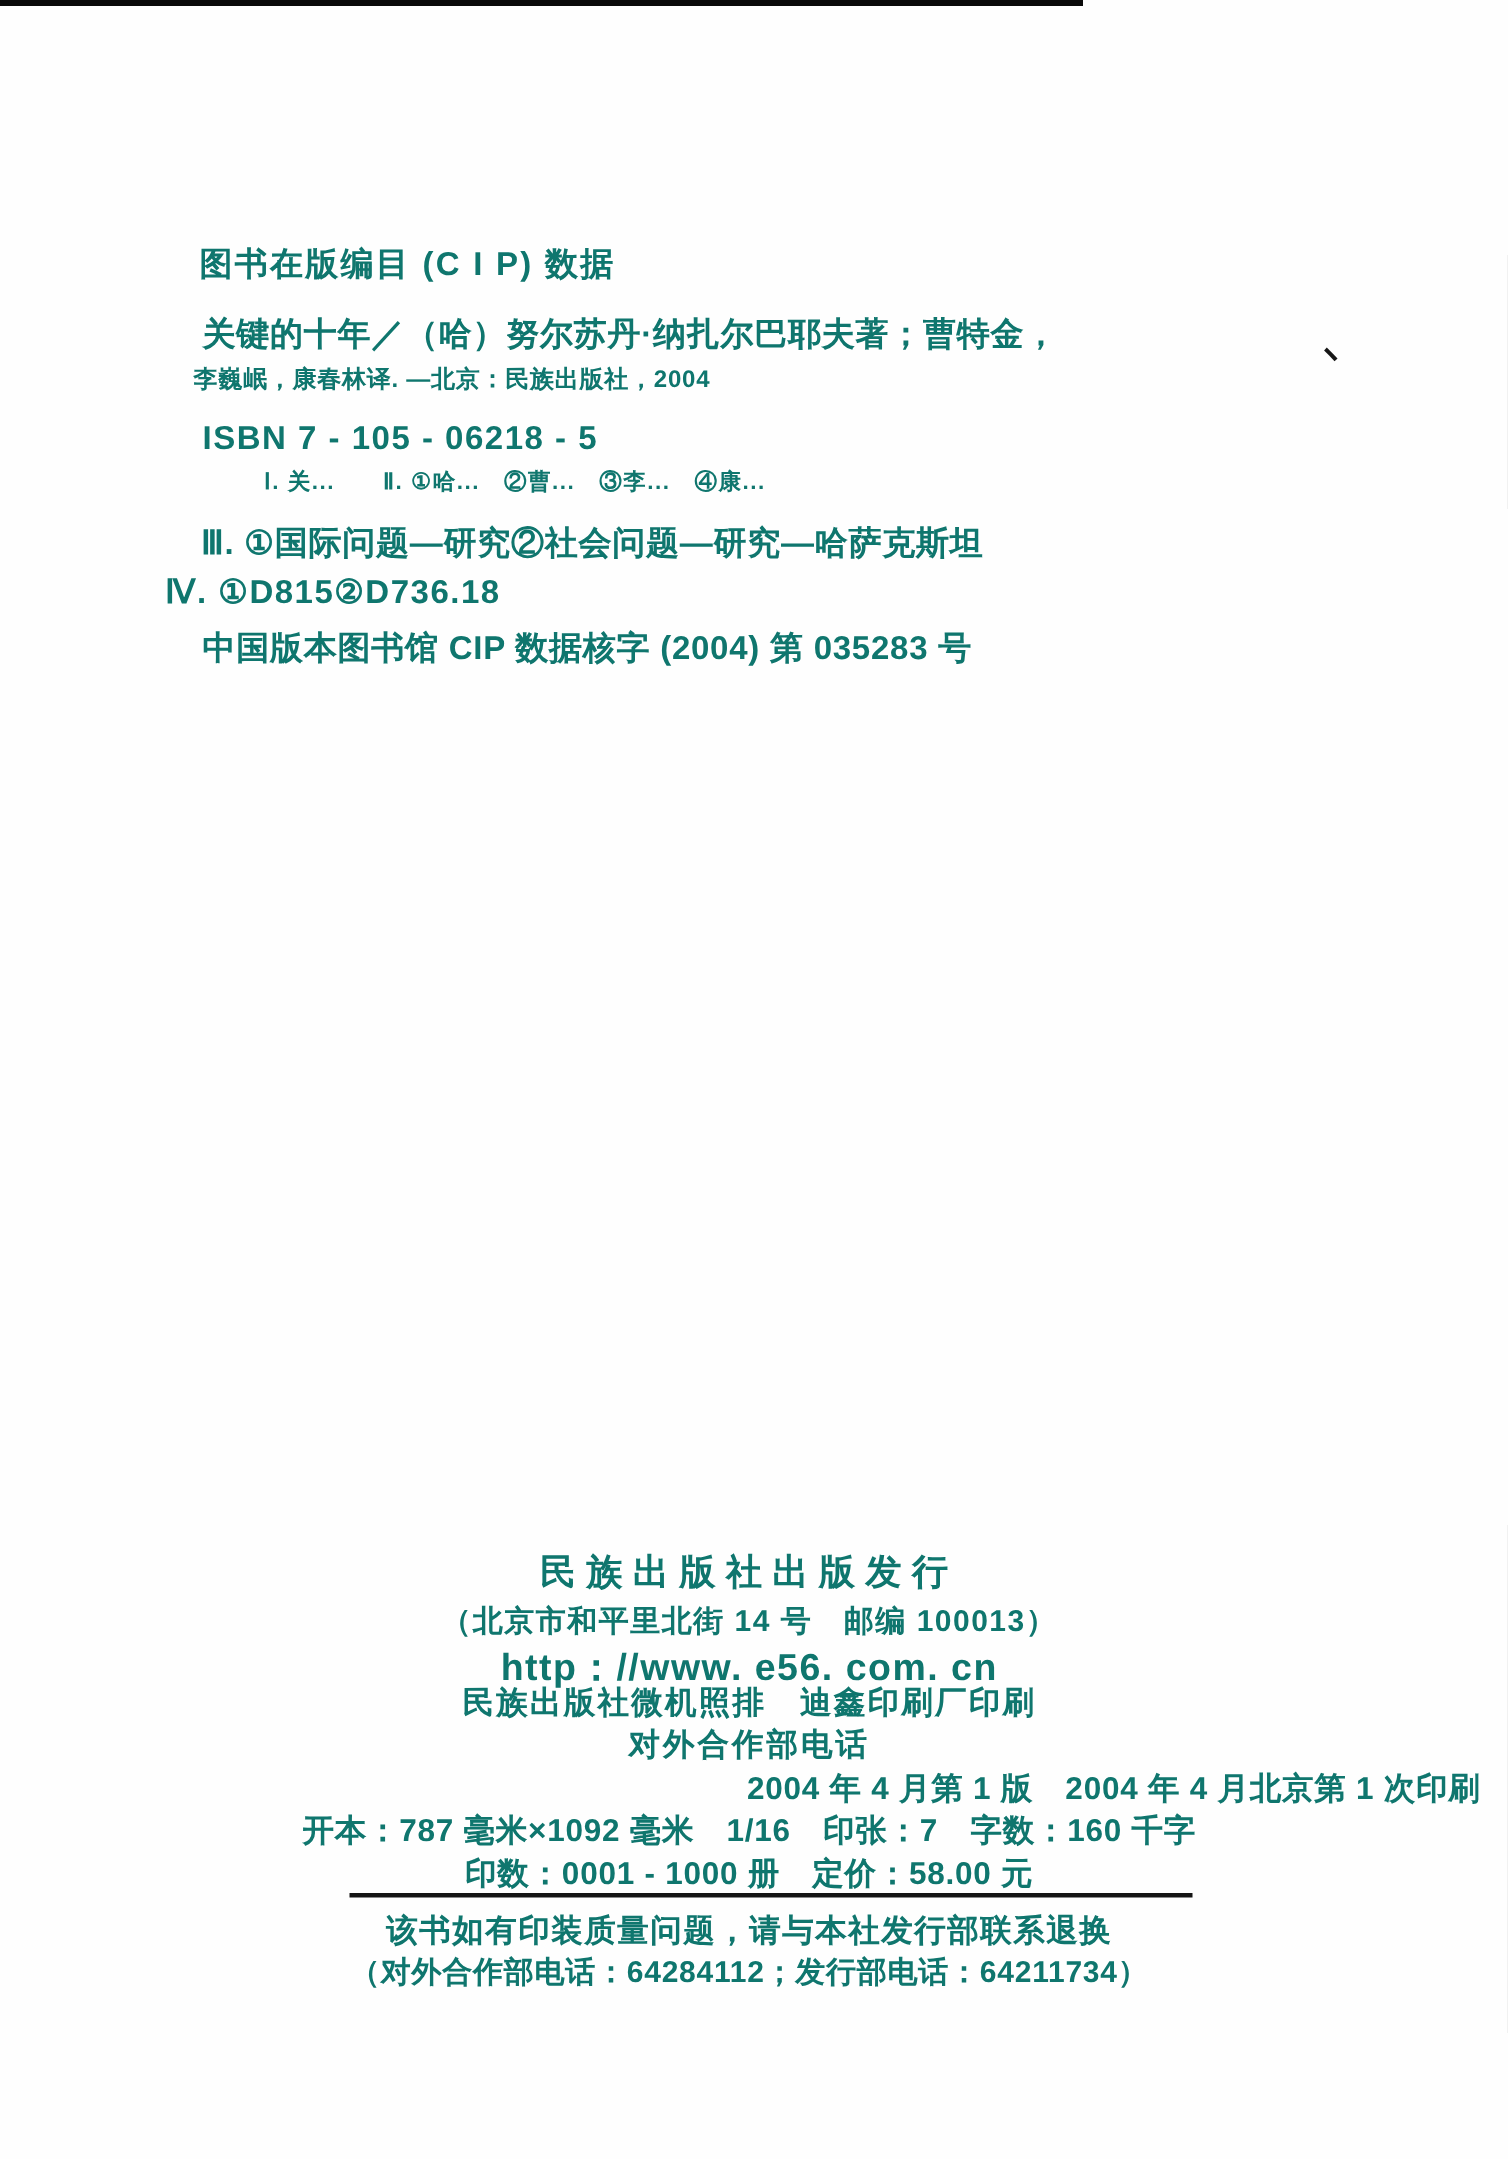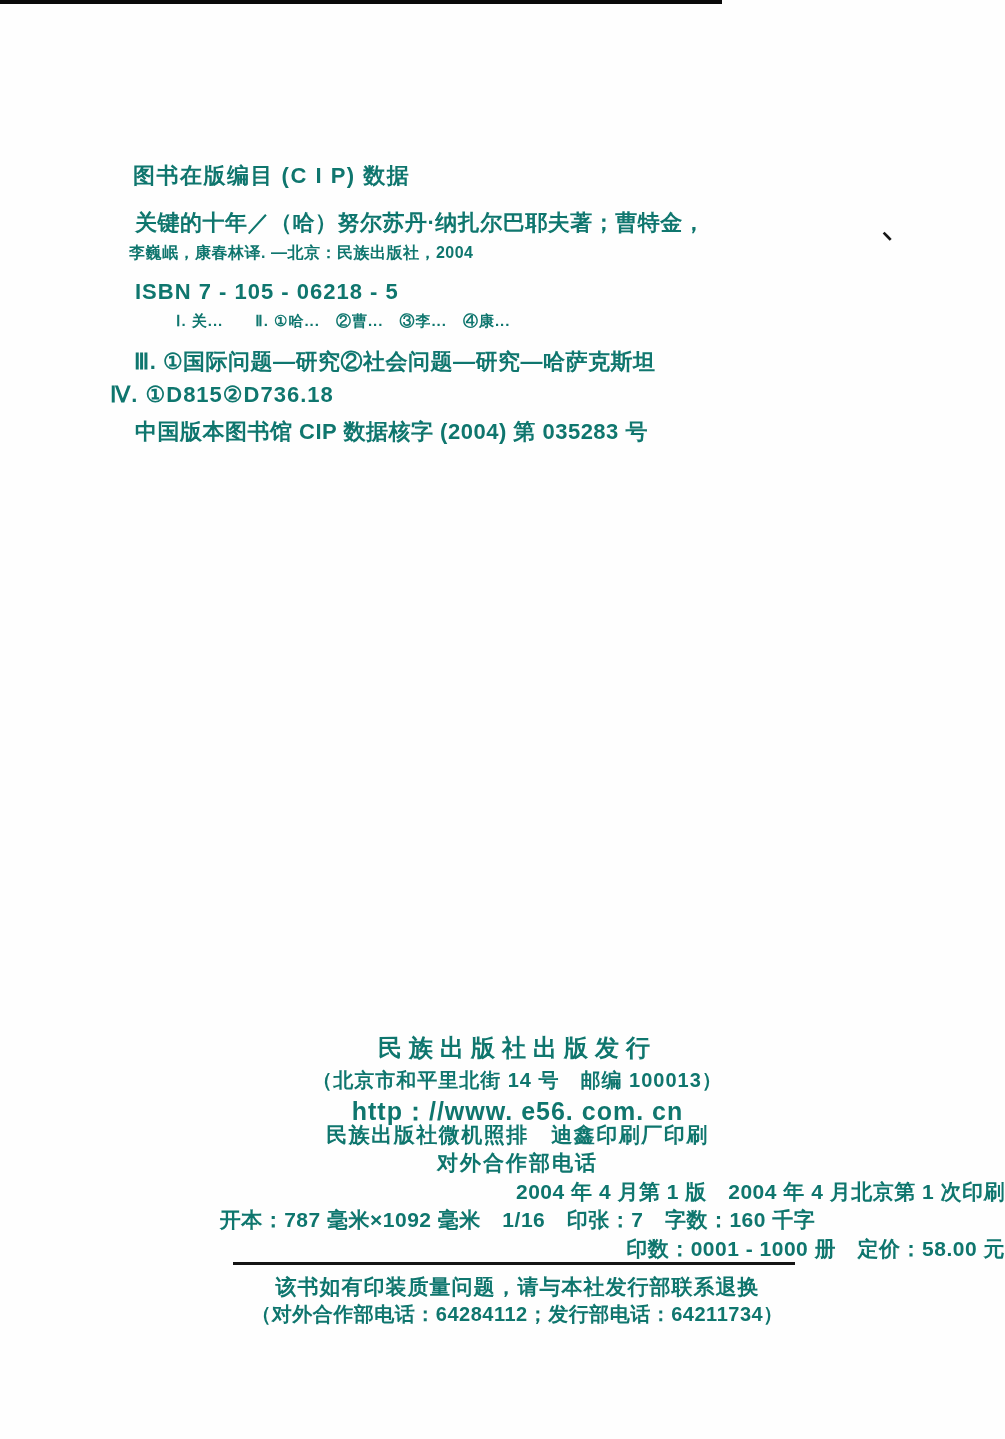--- a/index.html
+++ b/index.html
@@ -41,31 +41,31 @@
   .cip-header      { left: 133px; top: 161px; font-size: 22px; letter-spacing: 1.5px; }
   .title-line1     { left: 135px; top: 208px; font-size: 22px; letter-spacing: 0.5px; }
   .title-line2     { left:  97px; top: 243px; font-size: 16px; letter-spacing: 0.5px; margin-left: 32px; }
   .isbn-line       { left: 135px; top: 279px; font-size: 22px; letter-spacing: 1px; }
   .class-line1     { left: 140px; top: 312px; font-size: 15px; letter-spacing: 1px; margin-left: 36px; }
   .class-line2     { left: 113px; top: 347px; font-size: 22px; letter-spacing: 0.5px; margin-left: 21px; }
   .class-line3     { left: 110px; top: 382px; font-size: 22px; letter-spacing: 1px; }
   .record-line     { left: 135px; top: 417px; font-size: 22px; letter-spacing: 0.5px; }
   
   .centered {
-    left: 30px; width: 975px;
+    left: 12px; width: 975px;
     text-align: center;
   }
   .pub-line        { top: 1032px; font-size: 24px; letter-spacing: 7px; }
   .addr-line       { top: 1067px; font-size: 20px; letter-spacing: 1px; }
   .web-line        { top: 1095px; font-size: 25px; letter-spacing: 1px; }
   .typeset-line    { top: 1121px; font-size: 21px; letter-spacing: 1.5px; }
   .dist-line       { top: 1149px; font-size: 21px; letter-spacing: 2px; }
   .edition-line    { top: 1178px; font-size: 21px; letter-spacing: 0.5px; text-align: right; }
   .format-line     { top: 1206px; font-size: 21px; letter-spacing: 0.5px; }
-  .printrun-line   { top: 1235px; font-size: 21px; letter-spacing: 0.5px; text-align: right; }
+  .printrun-line   { top: 1235px; font-size: 21px; letter-spacing: 0.5px; }
   .divider-rule {
     position: absolute;
     left: 233px; top: 1262px;
     width: 562px; height: 3px;
     background: #141414;
   }
   .notice-line     { top: 1273px; font-size: 21px; letter-spacing: 1px; }
   .phones-line     { top: 1301px; font-size: 20px; letter-spacing: 0.5px; }
 </style>
 </head>

